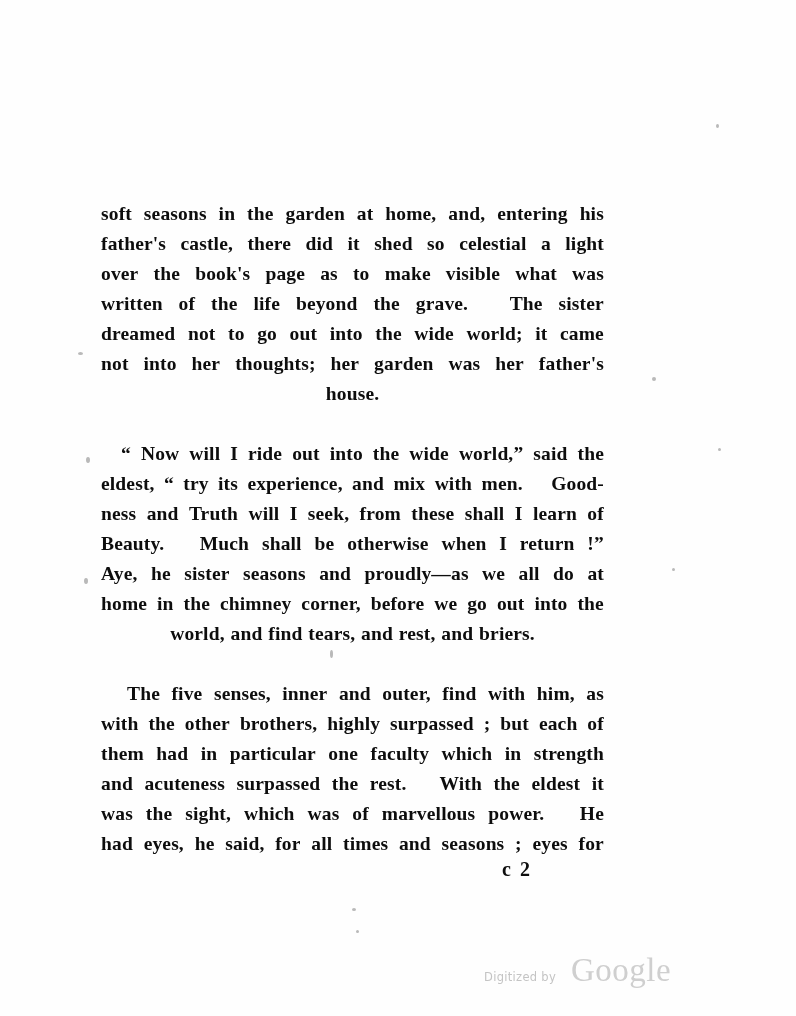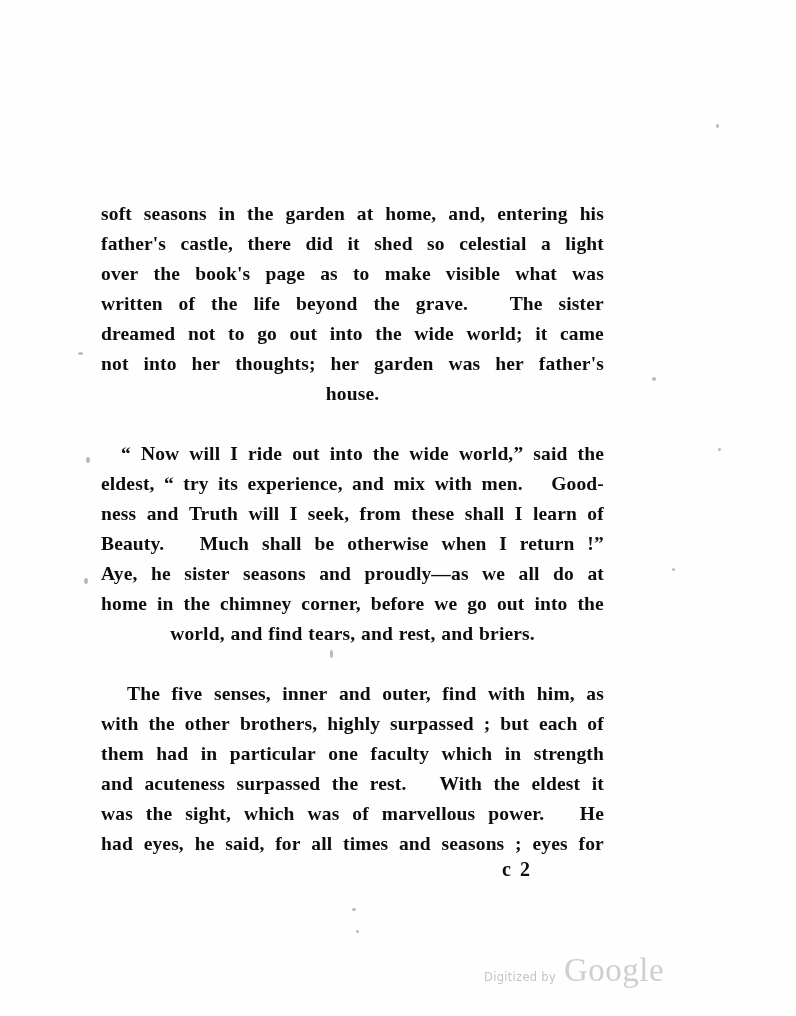--- a/index.html
+++ b/index.html
@@ -106,20 +106,21 @@
   }
   #wm-digitized {
     font-family: "DejaVu Sans", sans-serif;
     font-size: 11.5px;
     letter-spacing: 0.3px;
     color: #c4c4c4;
   }
   #wm-google {
     font-family: "Liberation Serif", "DejaVu Serif", serif;
     font-size: 33px;
+    margin-left: 7px;
     color: #cfcfcf;
     letter-spacing: 0.5px;
   }
 
   
   .speckle {
     position: absolute;
     background: #b9b9b9;
     border-radius: 50%;
   }

